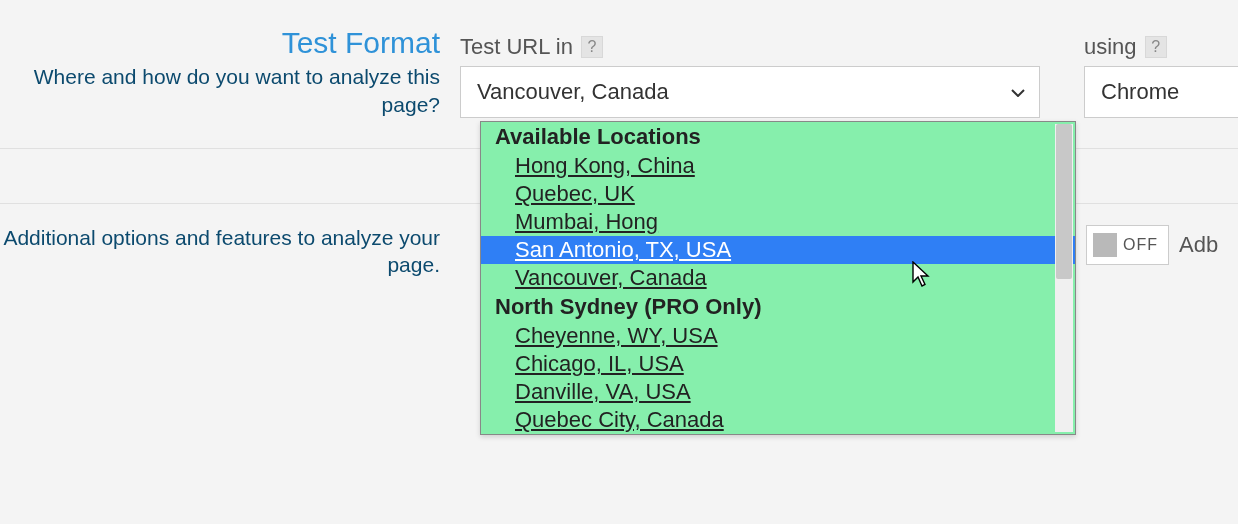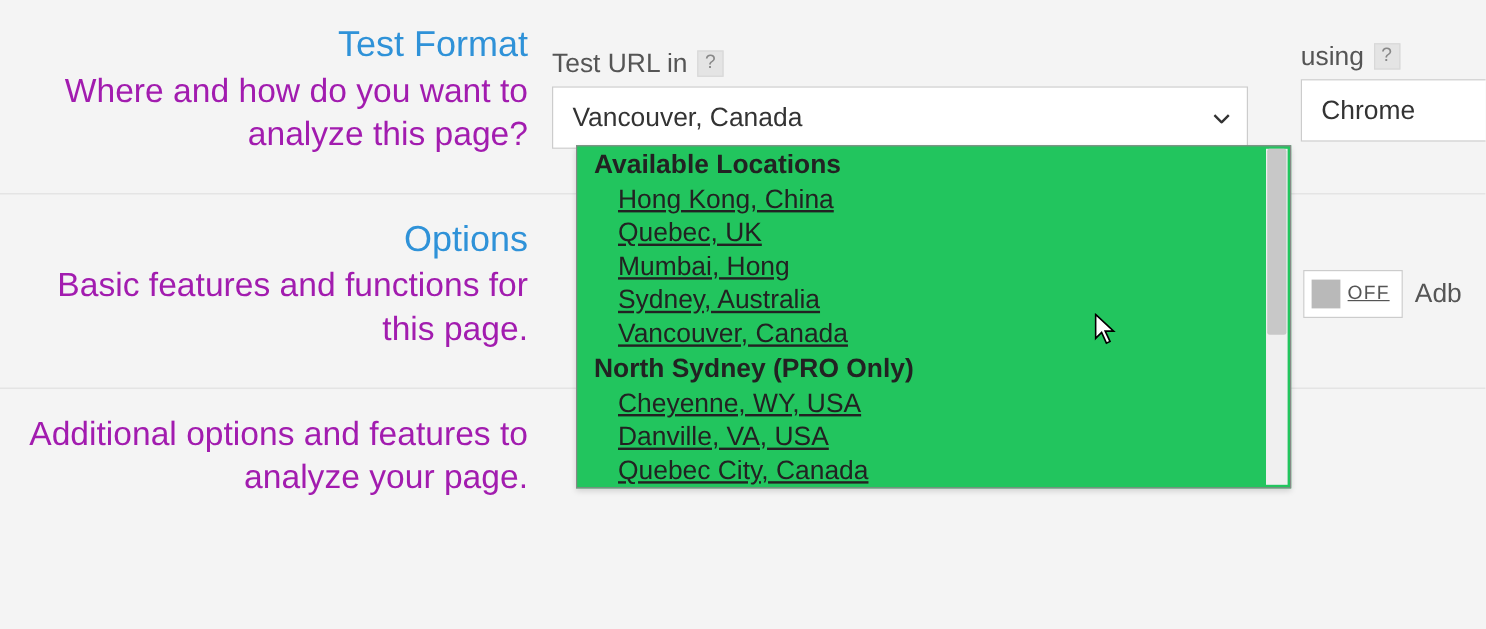--- a/index.html
+++ b/index.html
@@ -9,42 +9,42 @@
     font-family: Arial, Helvetica, sans-serif;
     background: #f4f4f4;
     color: #333;
     width: 1238px;
     height: 524px;
     overflow: hidden;
     position: relative;
   }
   .section {
     display: flex;
-    align-items: center;
+    align-items: flex-end;
     border-bottom: 1px solid #e0e0e0;
     padding: 20px 0 30px 0;
     position: relative;
   }
   .section:first-child { padding-top: 20px; }
   .left-col {
     width: 460px;
     flex-shrink: 0;
     text-align: right;
     padding-right: 20px;
   }
   .title {
     font-size: 30px;
     color: #2f92d8;
     font-weight: 400;
     line-height: 1.2;
     margin-bottom: 2px;
   }
   .desc {
-    font-size: 28px;
-    color: #a21caf;
+    font-size: 21px;
+    color: #0c4a6e;
     line-height: 1.3;
   }
   .mid-col {
     flex: 1;
     padding-top: 4px;
   }
   .field-label {
     font-size: 22px;
     color: #555;
     margin-bottom: 6px;
@@ -86,21 +86,21 @@
     font-size: 14px;
     color: #333;
   }
   .mid-select { width: 580px; }
   
   .dropdown {
     position: absolute;
     top: 121px;
     left: 480px;
     width: 596px;
-    background: #22c55e;
+    background: #86efac;
     border: 1px solid #888;
     box-shadow: 0 2px 5px rgba(0,0,0,0.15);
     z-index: 50;
     font-size: 22px;
   }
   .dropdown-inner {
     max-height: 402px;
     overflow: hidden;
     position: relative;
   }
@@ -164,21 +164,20 @@
   }
   .toggle .knob {
     width: 24px;
     height: 24px;
     background: #b9b9b9;
   }
   .toggle .state {
     font-size: 16px;
     color: #555;
     letter-spacing: 1px;
-    text-decoration: underline;
   }
   
   .using-block {
     position: absolute;
     top: 24px;
     left: 1084px;
     width: 200px;
   }
   .adblock-block {
     position: absolute;
@@ -204,24 +203,20 @@
       <span class="chevron">
         <svg width="14" height="8" viewBox="0 0 14 8">
             <path d="M1 1 L7 7 L13 1" fill="none" stroke="#333" stroke-width="2"></path>
           </svg>
       </span>
     </div>
   </div>
 </div>
 
 <div class="section">
-  <div class="left-col">
-    <div class="title">Options</div>
-    <div class="desc">Basic features and functions for this page.</div>
-  </div>
   <div class="mid-col"></div>
 </div>
 
 <div class="section" style="border-bottom:none">
   <div class="left-col">
     <div class="desc">Additional options and features to analyze your page.</div>
   </div>
 </div>
 
 <div class="using-block">
@@ -241,24 +236,25 @@
   </div>
   <span>Adb</span>
 </div>
 
 <div class="dropdown">
   <div class="dropdown-inner" id="dropdown-inner">
       <div class="group-label">Available Locations</div>
       <div class="opt">Hong Kong, China</div>
       <div class="opt">Quebec, UK</div>
       <div class="opt">Mumbai, Hong</div>
-      <div class="opt">Sydney, Australia</div>
+      <div class="opt selected">San Antonio, TX, USA</div>
       <div class="opt">Vancouver, Canada</div>
       <div class="group-label">North Sydney (PRO Only)</div>
       <div class="opt">Cheyenne, WY, USA</div>
+      <div class="opt">Chicago, IL, USA</div>
       <div class="opt">Danville, VA, USA</div>
       <div class="opt">Quebec City, Canada</div>
     </div>
   <div class="scrollbar">
     <div class="scrollbar-thumb"></div>
   </div>
 </div>
 
 <div class="cursor">
   <svg width="20" height="28" viewBox="0 0 20 28">

